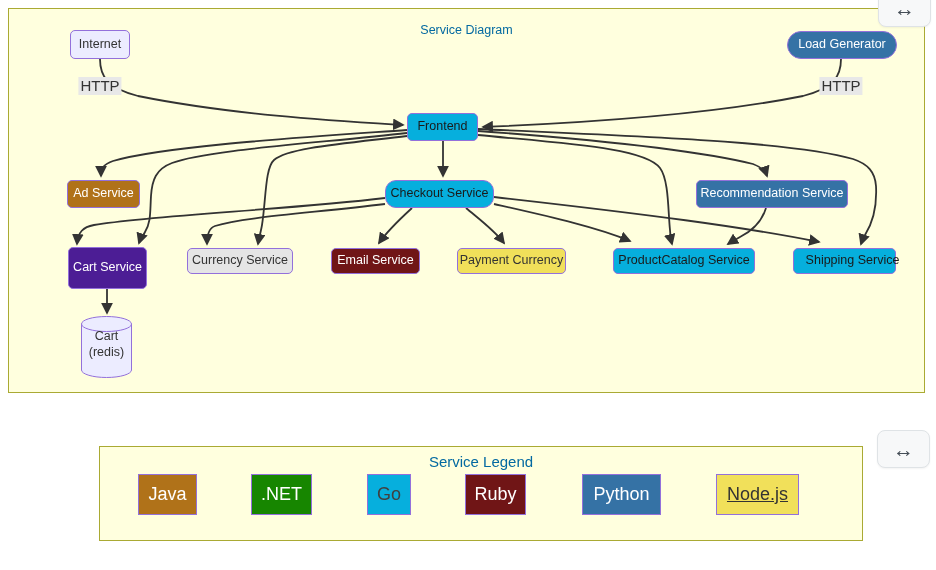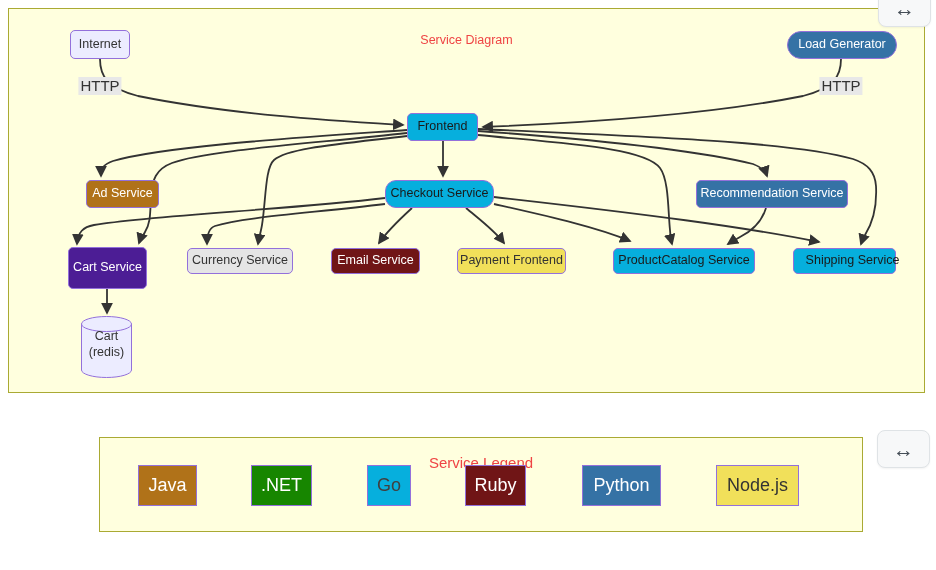--- a/index.html
+++ b/index.html
@@ -1,20 +1,20 @@
 <!DOCTYPE html>
 <html><head>
 <meta charset="utf-8">
 <style>
   html,body{margin:0;padding:0;background:#ffffff;width:936px;height:570px;overflow:hidden;
     font-family:"Liberation Sans","DejaVu Sans",sans-serif;}
   .panel{position:absolute;background:#ffffde;border:1px solid #aaaa33;box-sizing:border-box;}
   #diagram-panel{left:8px;top:8px;width:917px;height:385px;}
-  #legend-panel{left:99px;top:437px;width:764px;height:95px;}
-  .panel-title{position:absolute;left:0;right:0;text-align:center;color:#ef4444;margin-top:10px;}
+  #legend-panel{left:99px;top:446px;width:764px;height:95px;}
+  .panel-title{position:absolute;left:0;right:0;text-align:center;color:#0369a1;}
   #diagram-title{top:14px;font-size:12.5px;}
   #legend-title{top:6px;font-size:15px;}
   #edge-layer{position:absolute;left:0;top:0;width:936px;height:420px;pointer-events:none;}
   .edge{fill:none;stroke:#333333;stroke-width:1.8px;}
   .node{position:absolute;box-sizing:border-box;border:1px solid #9370db;border-radius:5px;
     display:flex;align-items:center;justify-content:center;font-size:12.5px;line-height:1.1;
     white-space:nowrap;}
   .node.stadium{border-radius:14px;}
   .node.cylinder{border:none;border-radius:0;background:transparent !important;}
   .cyl-label{position:absolute;left:0;top:14px;width:100%;text-align:center;color:#333;
@@ -56,27 +56,27 @@
     <path d="M494 204 C547 216 597 227 630 241" class="edge" marker-end="url(#arrowhead)"></path>
     <path d="M494 197 C645 214 745 227 819 242" class="edge" marker-end="url(#arrowhead)"></path>
     <path d="M766 208 C762 221 752 231 740 237 C735 240 731 242 728 244" class="edge" marker-end="url(#arrowhead)"></path>
     <path d="M107 275 C107 287 107 301 107 313" class="edge" marker-end="url(#arrowhead)"></path>
   </svg>
 
 <div id="node-layer">
     <div class="node" style="left: 70px; top: 30px; width: 60px; height: 29px; background: rgb(236, 236, 255); color: rgb(51, 51, 51);">Internet</div>
     <div class="node stadium" style="left: 787px; top: 31px; width: 110px; height: 28px; background: rgb(53, 114, 165); color: rgb(255, 255, 255);">Load Generator</div>
     <div class="node" style="left: 407px; top: 113px; width: 71px; height: 28px; background: rgb(6, 175, 221); color: rgb(26, 26, 26);">Frontend</div>
-    <div class="node" style="left: 67px; top: 180px; width: 73px; height: 28px; background: rgb(176, 114, 25); color: rgb(255, 255, 255); margin-left: 19px;">Ad Service</div>
+    <div class="node" style="left: 67px; top: 180px; width: 73px; height: 28px; background: rgb(176, 114, 25); color: rgb(255, 255, 255);">Ad Service</div>
     <div class="node" style="left: 385px; top: 180px; width: 109px; height: 28px; background: rgb(6, 175, 221); color: rgb(26, 26, 26); border-radius: 11px;">Checkout Service</div>
     <div class="node" style="left: 696px; top: 180px; width: 152px; height: 28px; background: rgb(53, 114, 165); color: rgb(255, 255, 255);">Recommendation Service</div>
     <div class="node" style="left: 68px; top: 247px; width: 79px; height: 42px; background: #4c1d95; color: rgb(255, 255, 255);">Cart Service</div>
     <div class="node" style="left: 187px; top: 248px; width: 106px; height: 26px; background: #e5e5e5; color: rgb(51, 51, 51);">Currency Service</div>
     <div class="node" style="left: 331px; top: 248px; width: 89px; height: 26px; background: rgb(112, 21, 22); color: rgb(255, 255, 255);">Email Service</div>
-    <div class="node" style="left: 457px; top: 248px; width: 109px; height: 26px; background: rgb(241, 224, 90); color: rgb(51, 51, 51);">Payment Frontend</div>
+    <div class="node" style="left: 457px; top: 248px; width: 109px; height: 26px; background: rgb(241, 224, 90); color: rgb(51, 51, 51);">Payment Currency</div>
     <div class="node" style="left: 613px; top: 248px; width: 142px; height: 26px; background: rgb(6, 175, 221); color: rgb(26, 26, 26);">ProductCatalog Service</div>
     <div class="node" style="left: 793px; top: 248px; width: 103px; height: 26px; background: rgb(6, 175, 221); color: rgb(26, 26, 26); padding-left: 16px;">Shipping Service</div>
     <div class="node cylinder" style="left: 80px; top: 315px; width: 53px; height: 63px;">
       <svg width="53" height="63">
         <path d="M1.5 9 v46 a25 7.5 0 0 0 50 0 v-46" fill="#ececff" stroke="#9370db"></path>
         <ellipse cx="26.5" cy="9" rx="25" ry="7.5" fill="#ececff" stroke="#9370db"></ellipse>
       </svg>
       <div class="cyl-label">
         <div>Cart</div>
         <div>(redis)</div>
@@ -86,21 +86,21 @@
     <div class="edge-label" style="left: 841px; top: 86px;">HTTP</div>
   </div>
 
 <div id="legend-panel" class="panel">
   <div id="legend-title" class="panel-title">Service Legend</div>
 <div class="legend-swatch" style="left: 38px; top: 27px; width: 59px; height: 41px; background: rgb(176, 114, 25); color: rgb(255, 255, 255);">Java</div>
     <div class="legend-swatch" style="left: 151px; top: 27px; width: 61px; height: 41px; background: rgb(23, 134, 0); color: rgb(255, 255, 255);">.NET</div>
     <div class="legend-swatch" style="left: 267px; top: 27px; width: 44px; height: 41px; background: rgb(6, 175, 221); color: #404040;">Go</div>
     <div class="legend-swatch" style="left: 365px; top: 27px; width: 61px; height: 41px; background: rgb(112, 21, 22); color: rgb(255, 255, 255);">Ruby</div>
     <div class="legend-swatch" style="left: 482px; top: 27px; width: 79px; height: 41px; background: rgb(53, 114, 165); color: rgb(255, 255, 255);">Python</div>
-    <div class="legend-swatch" style="left: 616px; top: 27px; width: 83px; height: 41px; background: rgb(241, 224, 90); color: rgb(51, 51, 51);">Node.js</div>
+    <div class="legend-swatch" style="left: 616px; top: 27px; width: 83px; height: 41px; background: rgb(241, 224, 90); color: rgb(51, 51, 51); text-decoration: underline;">Node.js</div>
   </div>
 
 <button class="expand-btn" style="left:878px;top:-11px;">
   <span>↔</span>
 </button>
 <button class="expand-btn" style="left:877px;top:430px;">
   <span>↔</span>
 </button>
 
 </body></html>

